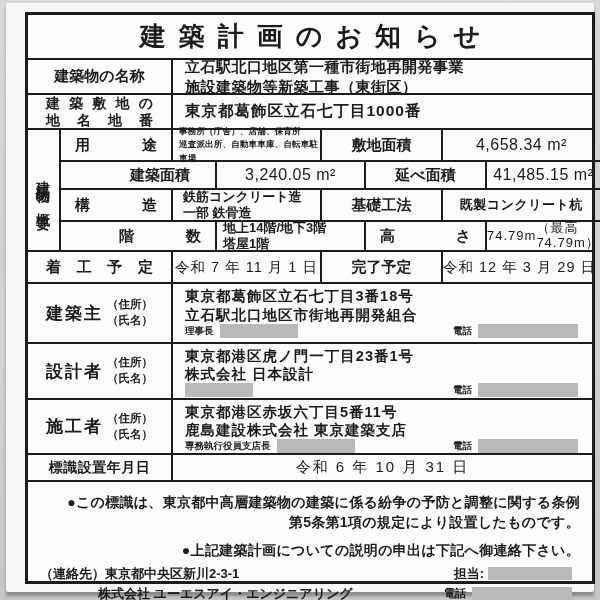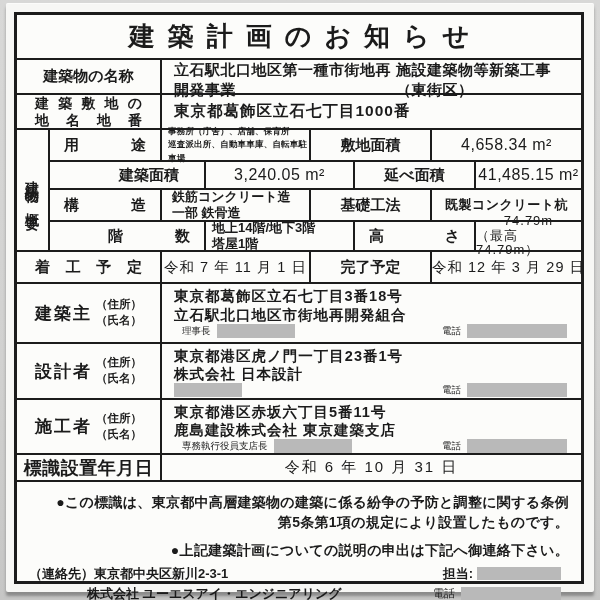--- a/index.html
+++ b/index.html
@@ -6,85 +6,85 @@
   html,body { width:600px; height:600px; }
   body {
     font-family:"Liberation Sans","DejaVu Sans",sans-serif;
     background:#cfcfce; color:#1b1b1b; position:relative; overflow:hidden;
   }
   .wall { position:absolute; inset:0;
     background:linear-gradient(180deg,#d8d8d7 0%,#d1d1d0 60%,#c6c6c5 100%); }
   .panel { position:absolute; left:6px; top:3px; width:588px; height:589px;
     background:#f7f7f5; border-radius:2px;
     box-shadow:0 4px 3px rgba(80,80,80,.5), 0 1px 0 rgba(255,255,255,.6) inset; }
-  .board { position:absolute; left:14px; top:12px; width:570px; height:572px;
+  .board { position:absolute; left:25px; top:12px; width:570px; height:572px;
     border:3px solid #1c1c1c; background:#fcfcfa; display:flex; flex-direction:column; }
 
   .row { display:flex; flex:0 0 auto; border-bottom:2px solid #1c1c1c; }
   .row.last { border-bottom:none; flex:1 1 auto; }
   .cell { border-right:2px solid #1c1c1c; display:flex; align-items:center; }
   .cell.end { border-right:none; }
 
   .h-title { height:45px; align-items:center; justify-content:center; }
   .title-text { font-size:26px; font-weight:700; letter-spacing:13px; padding-left:13px; white-space:nowrap; }
 
   .w-label { width:145px; flex:0 0 145px; }
   .w-v1 { width:149px; flex:0 0 149px; }
   .w-l2 { width:121px; flex:0 0 121px; }
 
   .lab { font-weight:700; font-size:15px; justify-content:center; text-align:center; }
   .jlab { display:block; width:100%; text-align:justify; text-align-last:justify; font-weight:700; }
   .pad18 { padding:0 18px; }
   .pad14 { padding:0 14px; }
 
   .h-r2 { height:35px; }
-  .val-2line { flex-direction:row; align-items:flex-start; justify-content:center;
+  .val-2line { flex-direction:column; align-items:flex-start; justify-content:center;
     padding-left:12px; font-size:15px; font-weight:700; line-height:1.3; letter-spacing:.5px; }
   .h-r3 { height:35px; }
   .site-label { flex-direction:column; justify-content:center; font-size:14px; line-height:1.2;padding-left:18px; }
   .site-value { padding-left:12px; font-size:15.5px; font-weight:700; letter-spacing:1px; }
 
   .h-ov { height:122px; }
   .ov-strip { width:33px; flex:0 0 33px; justify-content:center; }
   .v-text { writing-mode:vertical-rl; text-orientation:upright; font-size:14px; font-weight:700;
     letter-spacing:4px; white-space:nowrap; }
   .ov-col { flex:1 1 auto; display:flex; flex-direction:column; }
   .ov-row { display:flex; border-bottom:2px solid #1c1c1c; }
   .ov-row:last-child { border-bottom:none; }
   .ov-h32 { height:32px; } .ov-h28 { height:28px;padding-left:44px; }
   .ov-lab { width:112px; flex:0 0 112px; }
   .usage { flex-direction:column; align-items:flex-start; justify-content:center;
     padding-left:6px; font-size:8.5px; font-weight:700; line-height:1.6; letter-spacing:.2px; }
   .num { justify-content:center; font-size:16px; font-weight:400; letter-spacing:.5px; }
   .small2 { flex-direction:column; align-items:flex-start; justify-content:center;
     padding-left:10px; font-size:13px; font-weight:700; line-height:1.25; }
   .center13 { justify-content:center; font-size:13px; font-weight:700; letter-spacing:.5px; }
-  .height2 { flex-direction:column; align-items:center; justify-content:center;
+  .height2 { flex-direction:row; align-items:center; justify-content:center;
     font-size:13px; font-weight:400; line-height:1.15; letter-spacing:1px;border-radius:10px; }
 
   .h-sched { height:32px; }
   .date { justify-content:center; font-size:14.5px; font-weight:400; letter-spacing:1px; white-space:nowrap; }
 
   .h-owner { height:60px; } .h-designer { height:56px; } .h-contractor { height:55px; }
   .party-lab { justify-content:center; gap:4px; }
   .party-big { font-size:17px; font-weight:700; letter-spacing:2px; }
   .party-sub { display:flex; flex-direction:column; font-size:11.5px; font-weight:700; line-height:1.35; }
   .party-val { flex:1 1 auto; flex-direction:column; align-items:stretch; justify-content:space-between;
     padding:3px 10px 4px 12px; }
   .party-line { font-size:14.5px; font-weight:700; letter-spacing:1px; line-height:1.25; }
   .party-bottom { display:flex; align-items:center; }
-  .mini-lab { font-size:9.5px; font-weight:400; white-space:nowrap;margin-left:8px; }
+  .mini-lab { font-size:9.5px; font-weight:700; white-space:nowrap; }
   .redact { background:#b9b9b9; height:14px; display:inline-block; }
   .rb-role { width:78px; margin-left:6px; }
   .rb-noname { width:68px; }
   .rb-phone { width:100px; margin-left:6px; }
   .phone-group { margin-left:auto; display:flex; align-items:center; margin-right:4px; }
 
   .h-signdate { height:27px; }
-  .signdate-lab { font-size:18px; letter-spacing:.5px;font-family:Liberation Serif, serif; }
+  .signdate-lab { font-size:14px; letter-spacing:.5px;font-family:Liberation Serif, serif; }
   .signdate-val { flex:1; justify-content:center; font-size:15px; font-weight:400; letter-spacing:2px; }
 
   .footer-cell { flex:1; flex-direction:column; align-items:stretch; justify-content:flex-start;
     padding:10px 12px 6px 12px; }
   .note { font-size:14px; font-weight:700; line-height:1.45; letter-spacing:.3px;text-align:right; }
   .note-indent { padding-left:14px; }
   .note-gap { margin-top:7px; }
   .contact-row { display:flex; align-items:center; margin-top:5px; font-size:13px; font-weight:700; }
   .contact-indent { padding-left:58px; }
   .right-group { margin-left:auto; display:flex; align-items:center; margin-right:8px; }

